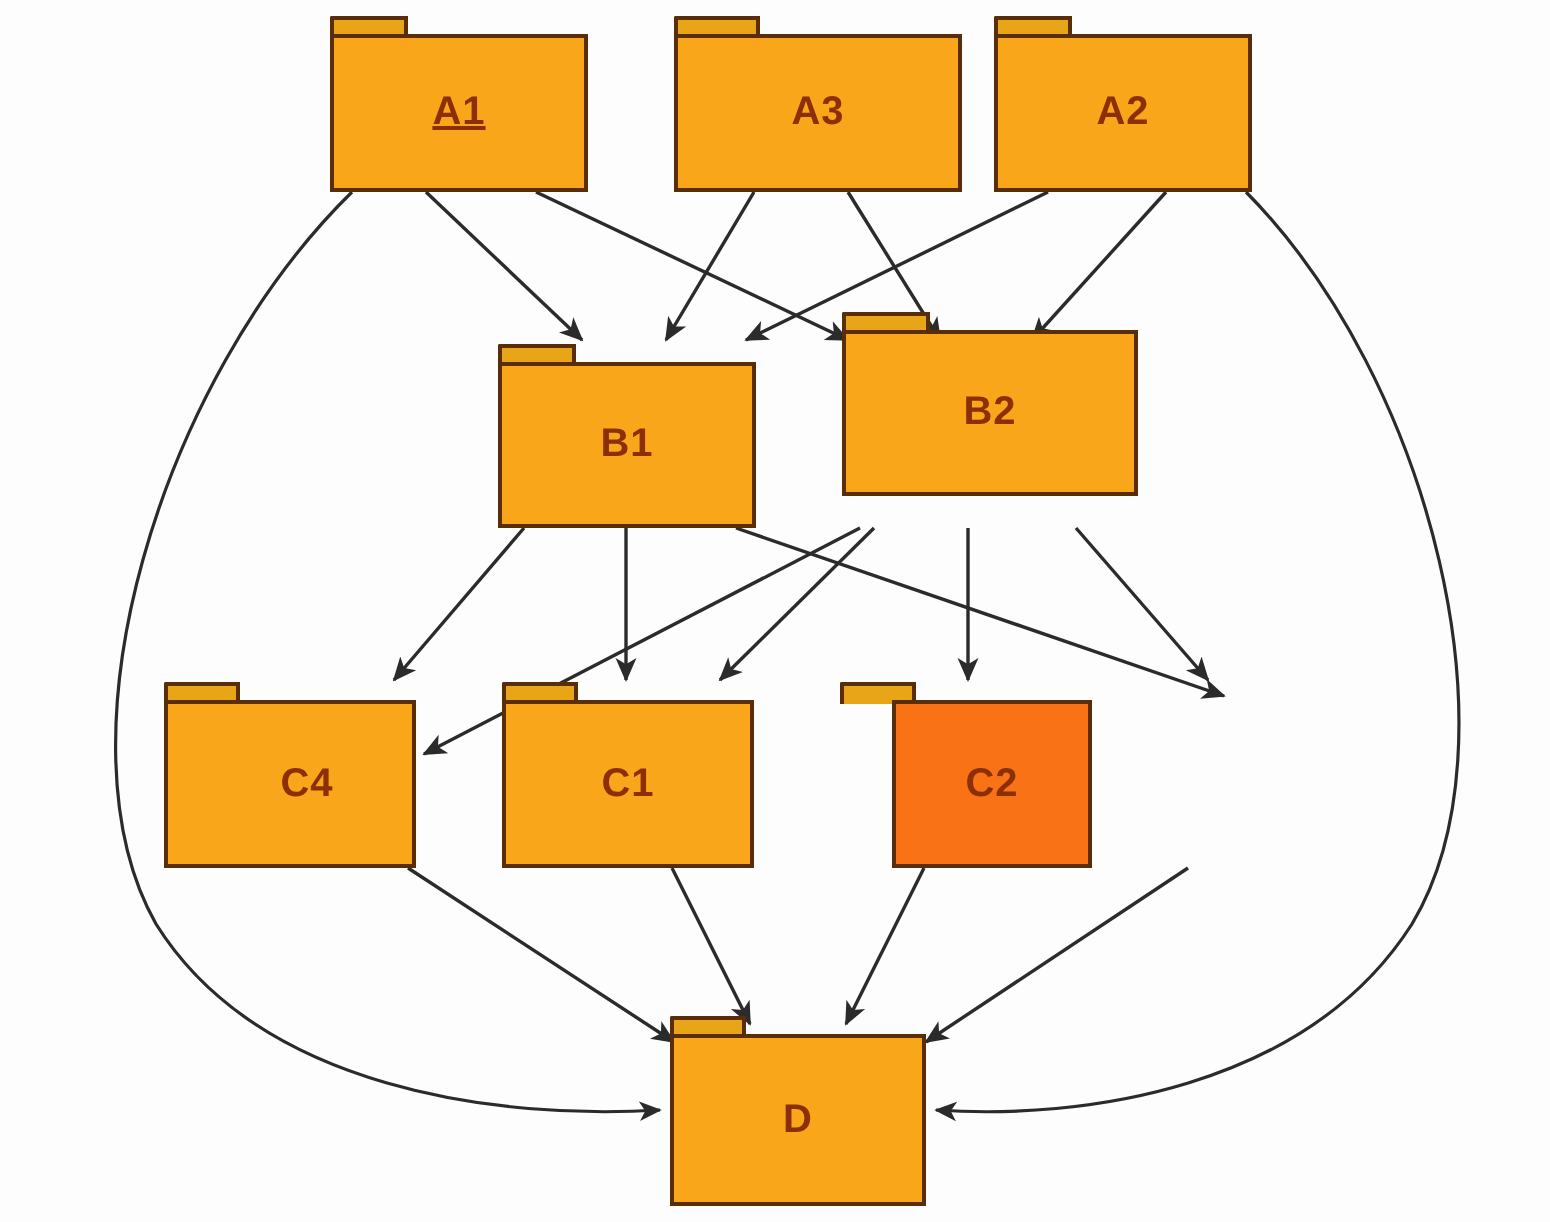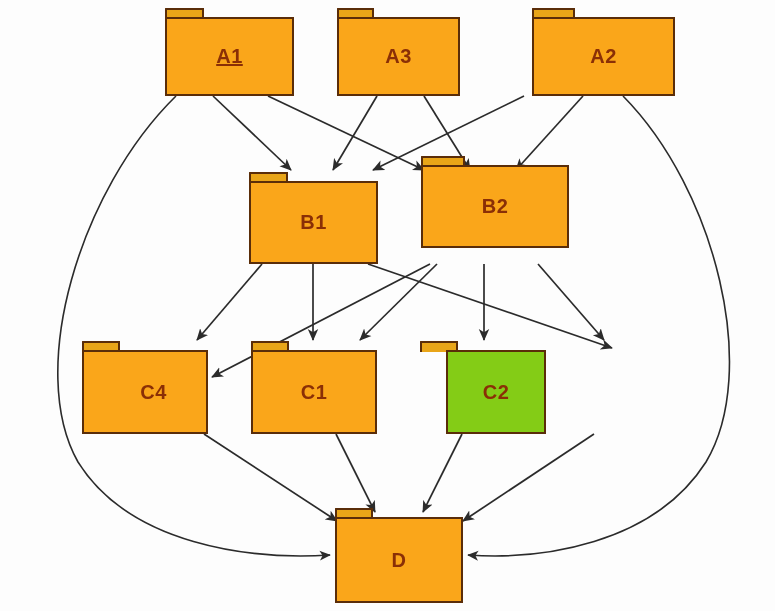--- a/index.html
+++ b/index.html
@@ -120,28 +120,28 @@
     <path class="edge-path" marker-end="url(#arrowhead)" d="M 594 434 L 463 521" style="stroke: rgb(43, 43, 43);"></path>
   </svg>
 
   <div class="node" style="left: 165px; top: 8px; width: 129px; height: 88px;">
     <div class="node-tab" style="background: rgb(233, 165, 24); border-color: rgb(90, 45, 9);"></div>
     <div class="node-body" style="background: rgb(250, 166, 26); border-color: rgb(90, 45, 9);">
       <span class="node-label" style="color: rgb(138, 47, 6); text-decoration: underline;">A1</span>
     </div>
   </div>
 
-  <div class="node" style="left: 337px; top: 8px; width: 123px; height: 88px;">
+  <div class="node" style="left: 337px; top: 8px; width: 144px; height: 88px;">
     <div class="node-tab" style="background: rgb(233, 165, 24); border-color: rgb(90, 45, 9);"></div>
     <div class="node-body" style="background: rgb(250, 166, 26); border-color: rgb(90, 45, 9);">
       <span class="node-label" style="color: rgb(138, 47, 6);">A3</span>
     </div>
   </div>
 
-  <div class="node" style="left: 532px; top: 8px; width: 143px; height: 88px;">
+  <div class="node" style="left: 497px; top: 8px; width: 129px; height: 88px;">
     <div class="node-tab" style="background: rgb(233, 165, 24); border-color: rgb(90, 45, 9);"></div>
     <div class="node-body" style="background: rgb(250, 166, 26); border-color: rgb(90, 45, 9);">
       <span class="node-label" style="color: rgb(138, 47, 6);">A2</span>
     </div>
   </div>
 
   <div class="node" style="left: 249px; top: 172px; width: 129px; height: 92px;">
     <div class="node-tab" style="background: rgb(233, 165, 24); border-color: rgb(90, 45, 9);"></div>
     <div class="node-body" style="background: rgb(250, 166, 26); border-color: rgb(90, 45, 9); text-align: right;">
       <span class="node-label" style="color: rgb(138, 47, 6);">B1</span>
@@ -164,21 +164,21 @@
 
   <div class="node" style="left: 251px; top: 341px; width: 126px; height: 93px;">
     <div class="node-tab" style="background: rgb(233, 165, 24); border-color: rgb(90, 45, 9);"></div>
     <div class="node-body" style="background: rgb(250, 166, 26); border-color: rgb(90, 45, 9);">
       <span class="node-label" style="color: rgb(138, 47, 6);">C1</span>
     </div>
   </div>
 
   <div class="node" style="left: 420px; top: 341px; width: 126px; height: 93px;">
     <div class="node-tab" style="background: rgb(233, 165, 24); border-color: rgb(90, 45, 9);"></div>
-    <div class="node-body" style="background: #84cc16; border-color: rgb(90, 45, 9); margin-left: 26px;">
+    <div class="node-body" style="background: #f97316; border-color: rgb(90, 45, 9); margin-left: 26px;">
       <span class="node-label" style="color: rgb(138, 47, 6);">C2</span>
     </div>
   </div>
 
 
   <div class="node" style="left: 335px; top: 508px; width: 128px; height: 95px;">
     <div class="node-tab" style="background: rgb(233, 165, 24); border-color: rgb(90, 45, 9);"></div>
     <div class="node-body" style="background: rgb(250, 166, 26); border-color: rgb(90, 45, 9);">
       <span class="node-label" style="color: rgb(138, 47, 6);">D</span>
     </div>

